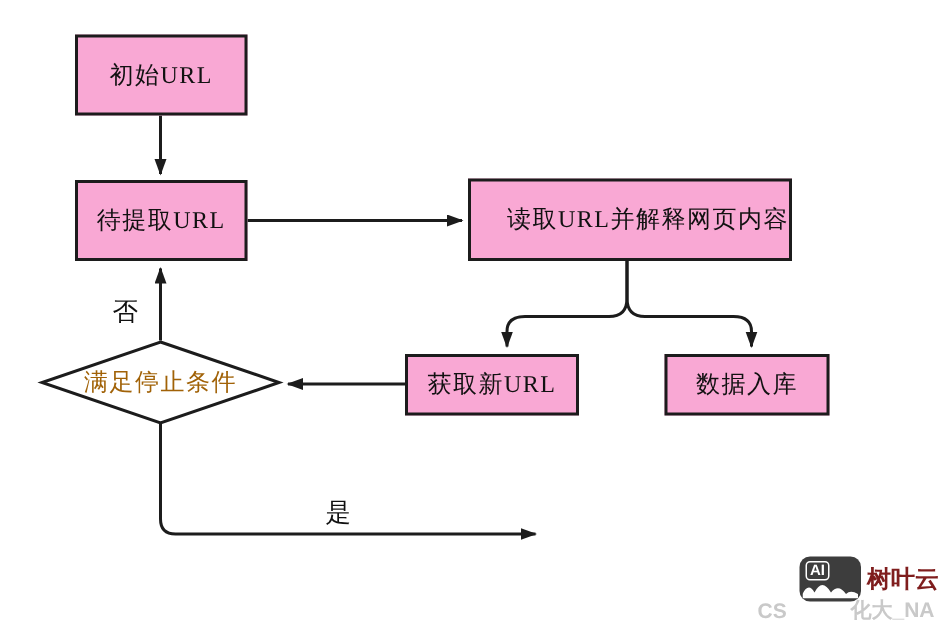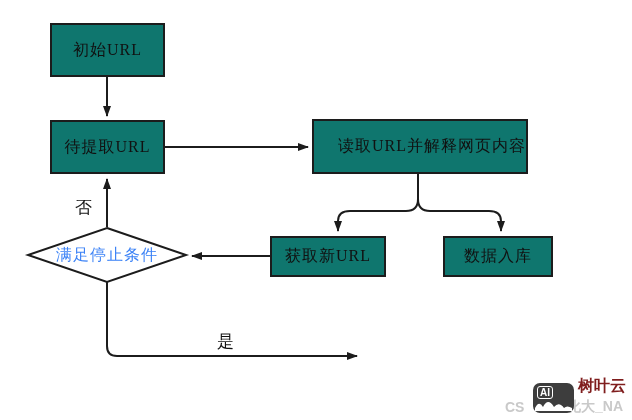--- a/index.html
+++ b/index.html
@@ -1,24 +1,24 @@
 <!DOCTYPE html>
 <html><head>
 <meta charset="utf-8">
 <style>
   html,body{margin:0;padding:0;background:#fff;}
   .canvas{position:relative;width:632px;height:420px;background:#fff;overflow:hidden;
           font-family:"Liberation Serif","DejaVu Serif",serif;}
   .layer{position:absolute;left:0;top:0;width:632px;height:420px;}
-  .node{position:absolute;box-sizing:border-box;border:2px solid #1c1c1c;background:#0f766e;
+  .node{position:absolute;box-sizing:border-box;border:2px solid #1c1c1c;background:#f9a8d4;
         display:flex;align-items:center;justify-content:center;font-size:16px;color:#111;
         letter-spacing:1px;}
   .node.end{border-width:3px;}
   .diamond-label{position:absolute;display:flex;align-items:center;justify-content:center;
-        font-size:16px;color:#3b82f6;letter-spacing:1px;text-align:center;}
+        font-size:16px;color:#a16207;letter-spacing:1px;text-align:center;}
   .edge-label{position:absolute;font-size:17px;color:#111;}
   
   .wm-handle{position:absolute;font-family:"Liberation Sans","DejaVu Sans",sans-serif;
         font-size:14px;color:#c9c9c9;white-space:nowrap;font-weight:bold;}
   .wm-brand{position:absolute;font-family:"Liberation Sans","DejaVu Sans",sans-serif;
         font-size:16px;font-weight:bold;color:#7f1d1d;white-space:nowrap;}
   .wm-logo{position:absolute;width:41px;height:30px;background:#3d3d3d;border-radius:7px;}
   .wm-ai{position:absolute;left:4px;top:3px;font-family:"Liberation Sans","DejaVu Sans",sans-serif;
         font-size:10px;font-weight:bold;color:#fff;border:1.5px solid #fff;border-radius:3px;
         padding:0 2px;line-height:11px;}
@@ -75,21 +75,21 @@
 
 
   <div class="diamond-label" style="left:40px;top:244px;width:134px;height:22px;">满足停止条件</div>
 
   <div class="edge-label" style="left:75px;top:196px;">否</div>
   <div class="edge-label" style="left:217px;top:330px;">是</div>
 
   <div class="wm-handle" style="left:505px;top:399px;">CS</div>
   <div class="wm-handle" style="left:567px;top:377px;margin-top:21px;">化大_NA</div>
 
-  <div class="wm-logo" style="left:533px;top:383px;">
+  <div class="wm-logo" style="left:533px;top:371px;">
     <span class="wm-ai">AI</span>
     <svg class="wm-mountains" width="37" height="12" viewBox="0 0 37 12">
       <path d="M0,12 L0,9 Q4,1 8,8 Q13,-2 19,8 Q24,2 29,9 Q32,6 37,9 L37,12 Z" fill="#ffffff"></path>
     </svg>
   </div>
 
   <div class="wm-brand" style="left:578px;top:376px;">树叶云</div>
 
 </div>
 

